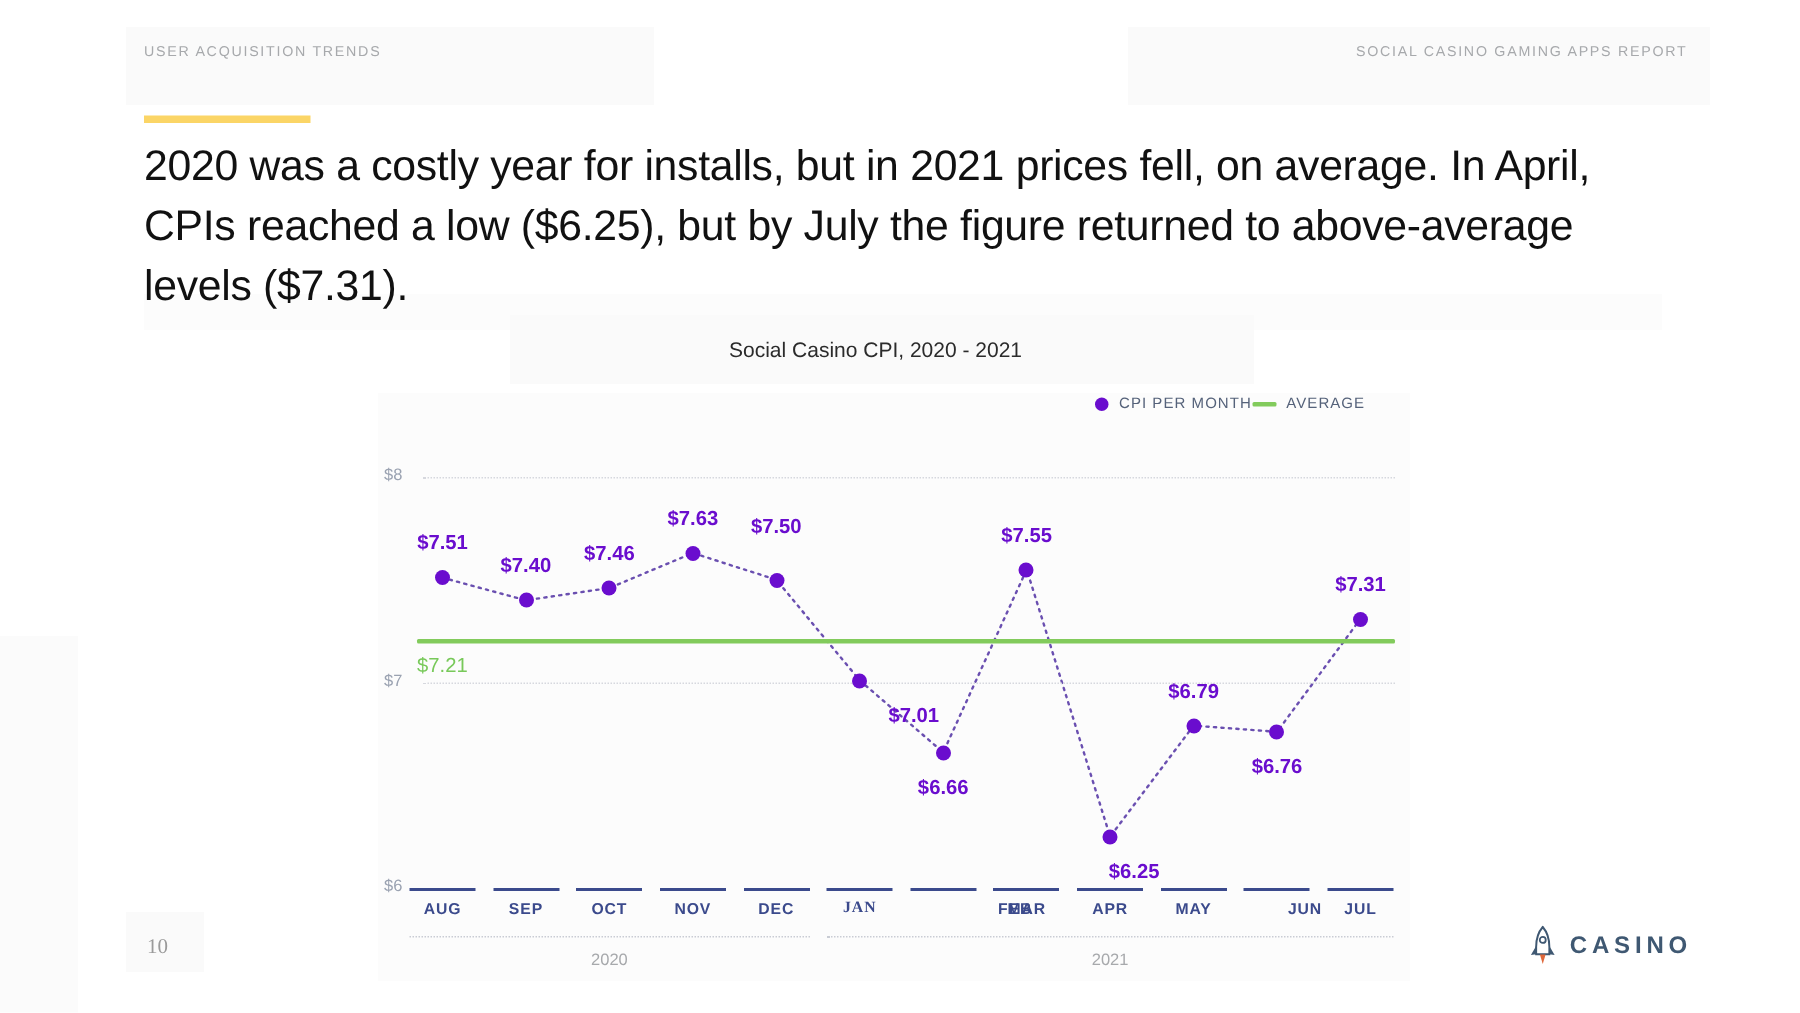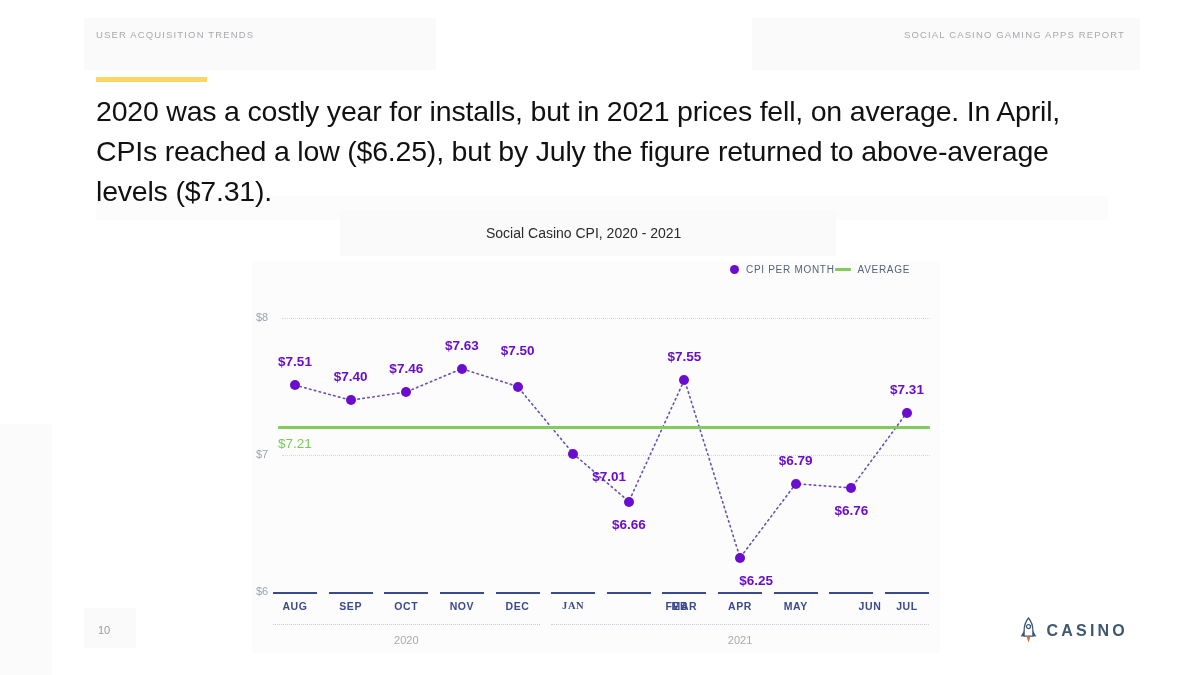--- a/index.html
+++ b/index.html
@@ -58,21 +58,21 @@
 
   
   .xaxis{position:absolute;left:252px;top:592px;width:688px;height:70px;}
   .tick{position:absolute;top:0;width:44px;height:2px;background:#3b4a8c;
         transform:translateX(-50%);}
   .mlab{position:absolute;top:8px;font-size:10.5px;font-weight:bold;color:#3b4a8c;
         letter-spacing:0.6px;transform:translateX(-50%);}
   .yrline{position:absolute;top:32px;height:0;border-top:1px dotted #c9ccd4;}
   .yrlab{position:absolute;top:42px;font-size:11px;color:#a7a9ac;transform:translateX(-50%);}
 
-  .pagenum{position:absolute;left:98px;top:624px;font-size:11px;color:#9a9a9a;}
+  .pagenum{position:absolute;left:98px;top:624px;font-size:14px;color:#9a9a9a;font-family:Liberation Serif, serif;}
 
   .logo{position:absolute;right:72px;top:617px;display:flex;align-items:center;gap:9px;}
   .logo-txt{font-size:16px;font-weight:bold;letter-spacing:3.2px;color:#3f5872;}
 </style>
 </head>
 <body>
 
 <div class="slide">
 
   <div class="bg-panel p1"></div>

